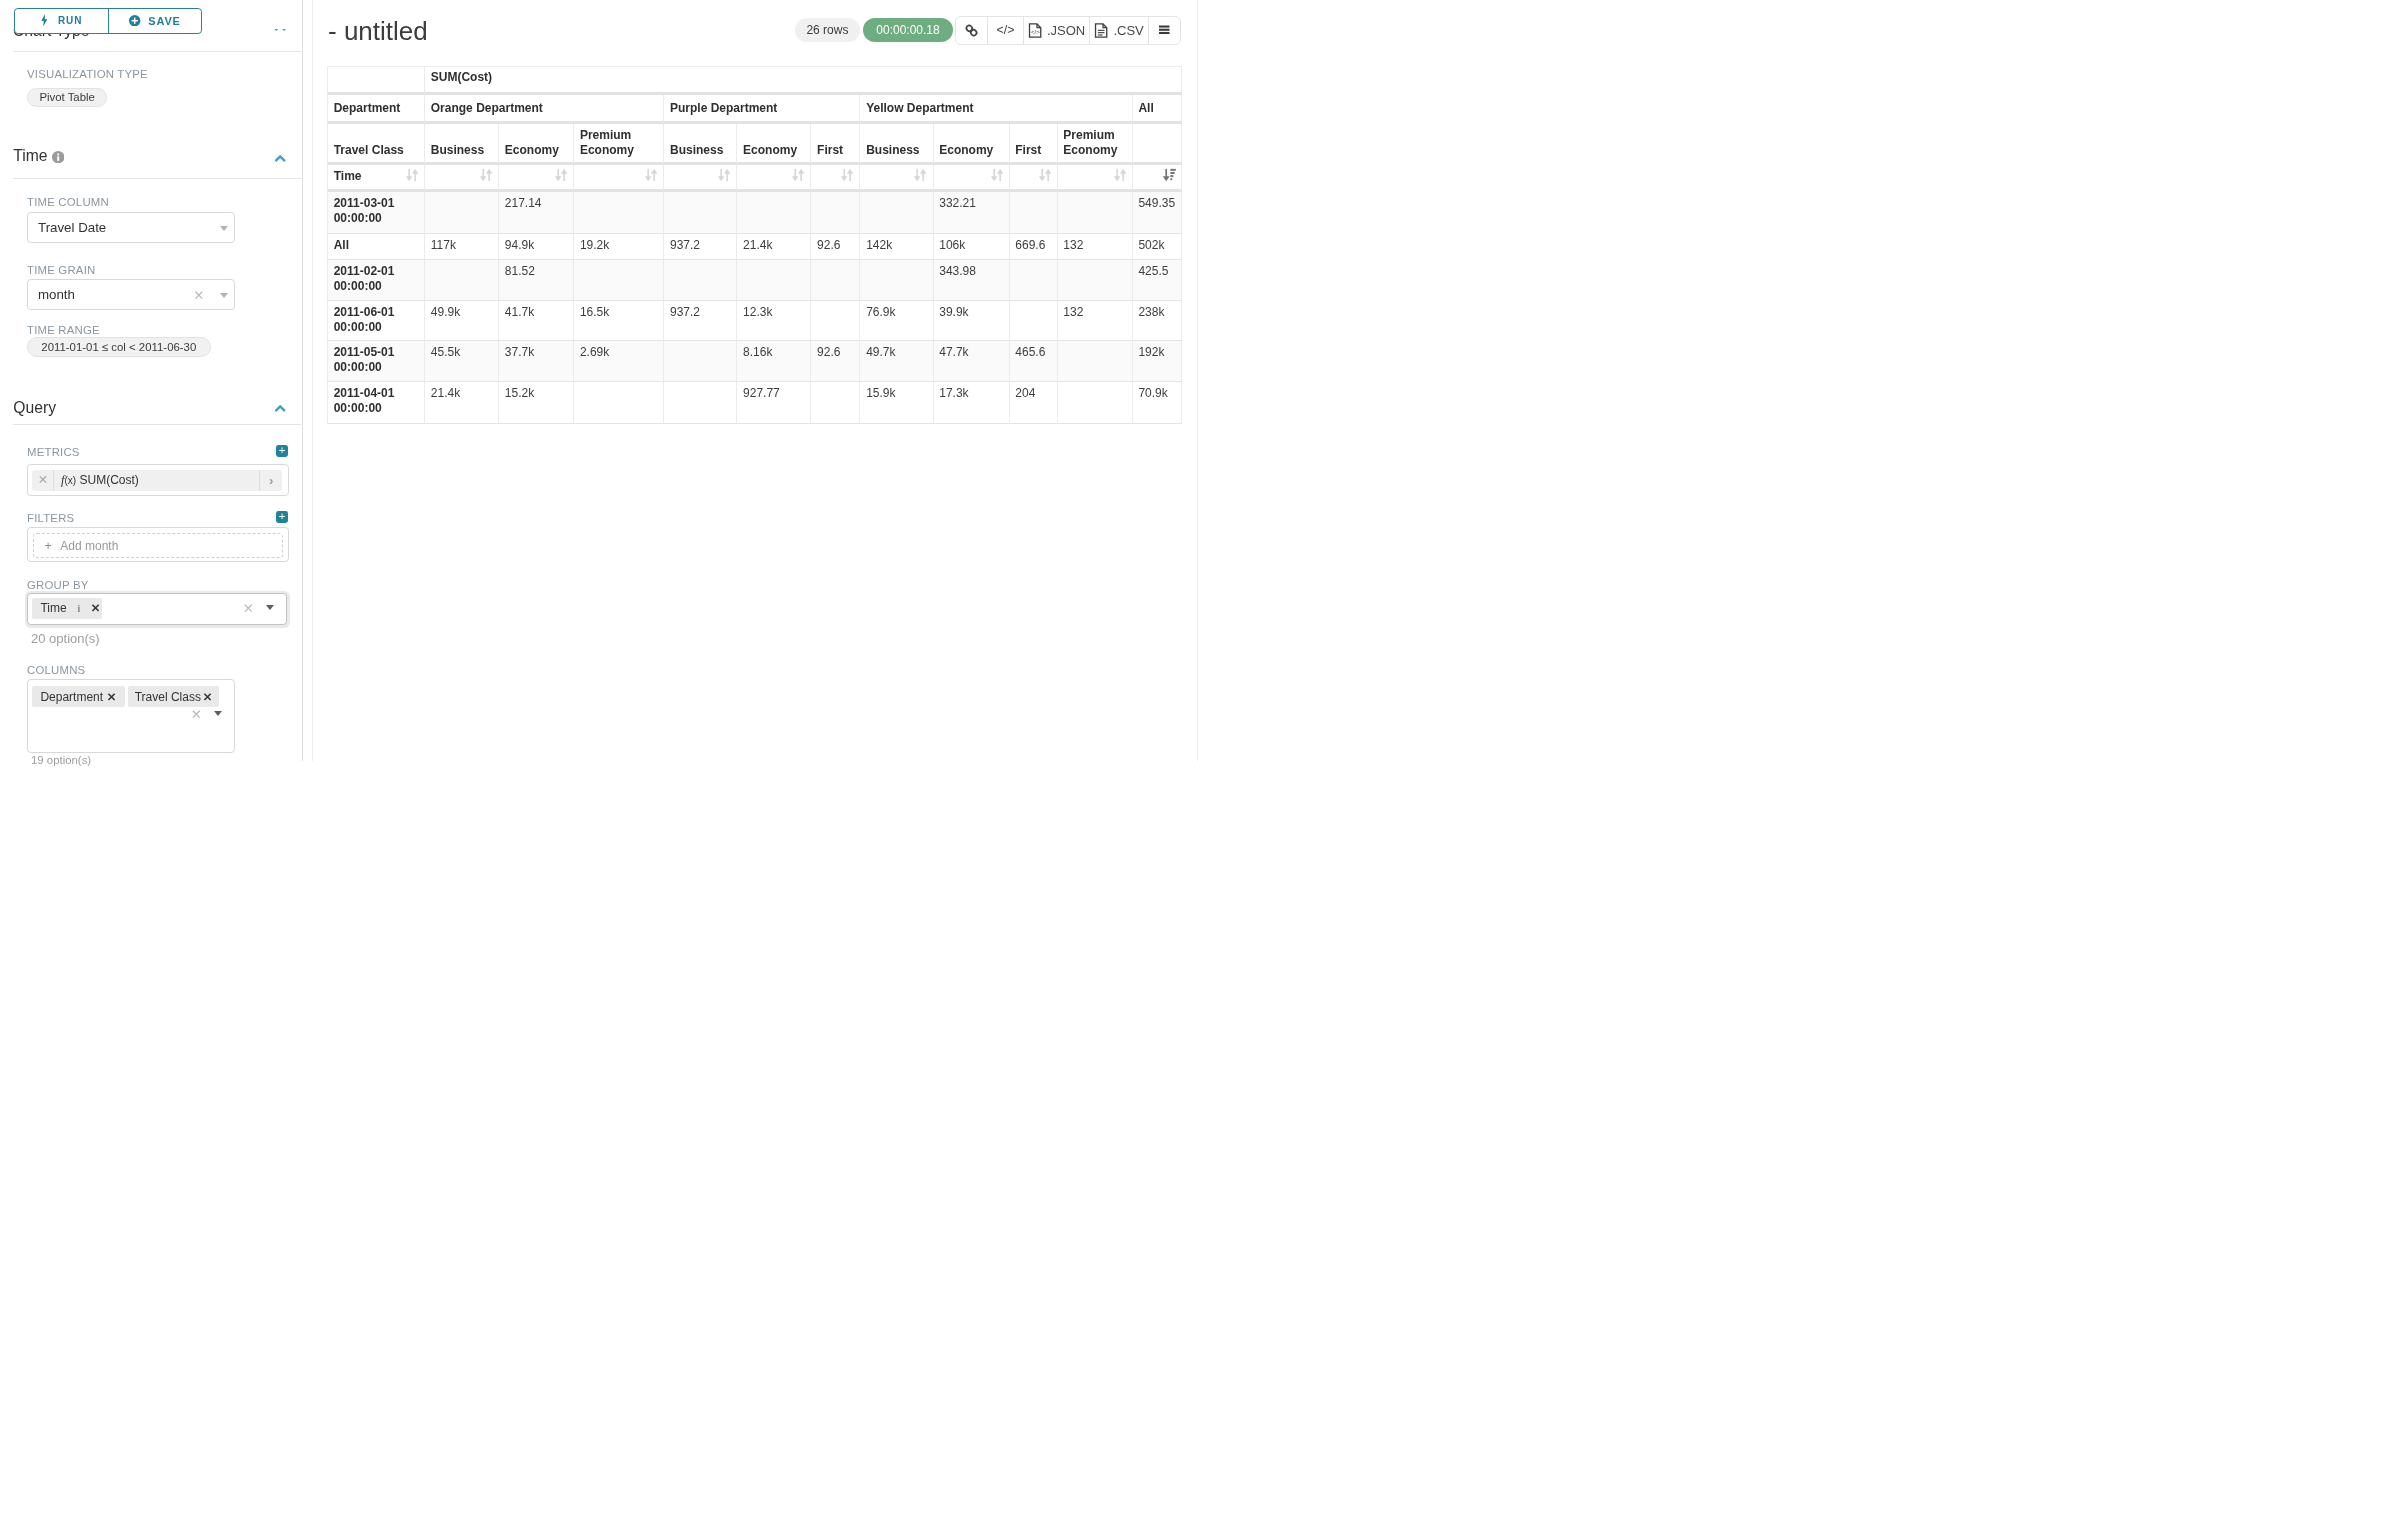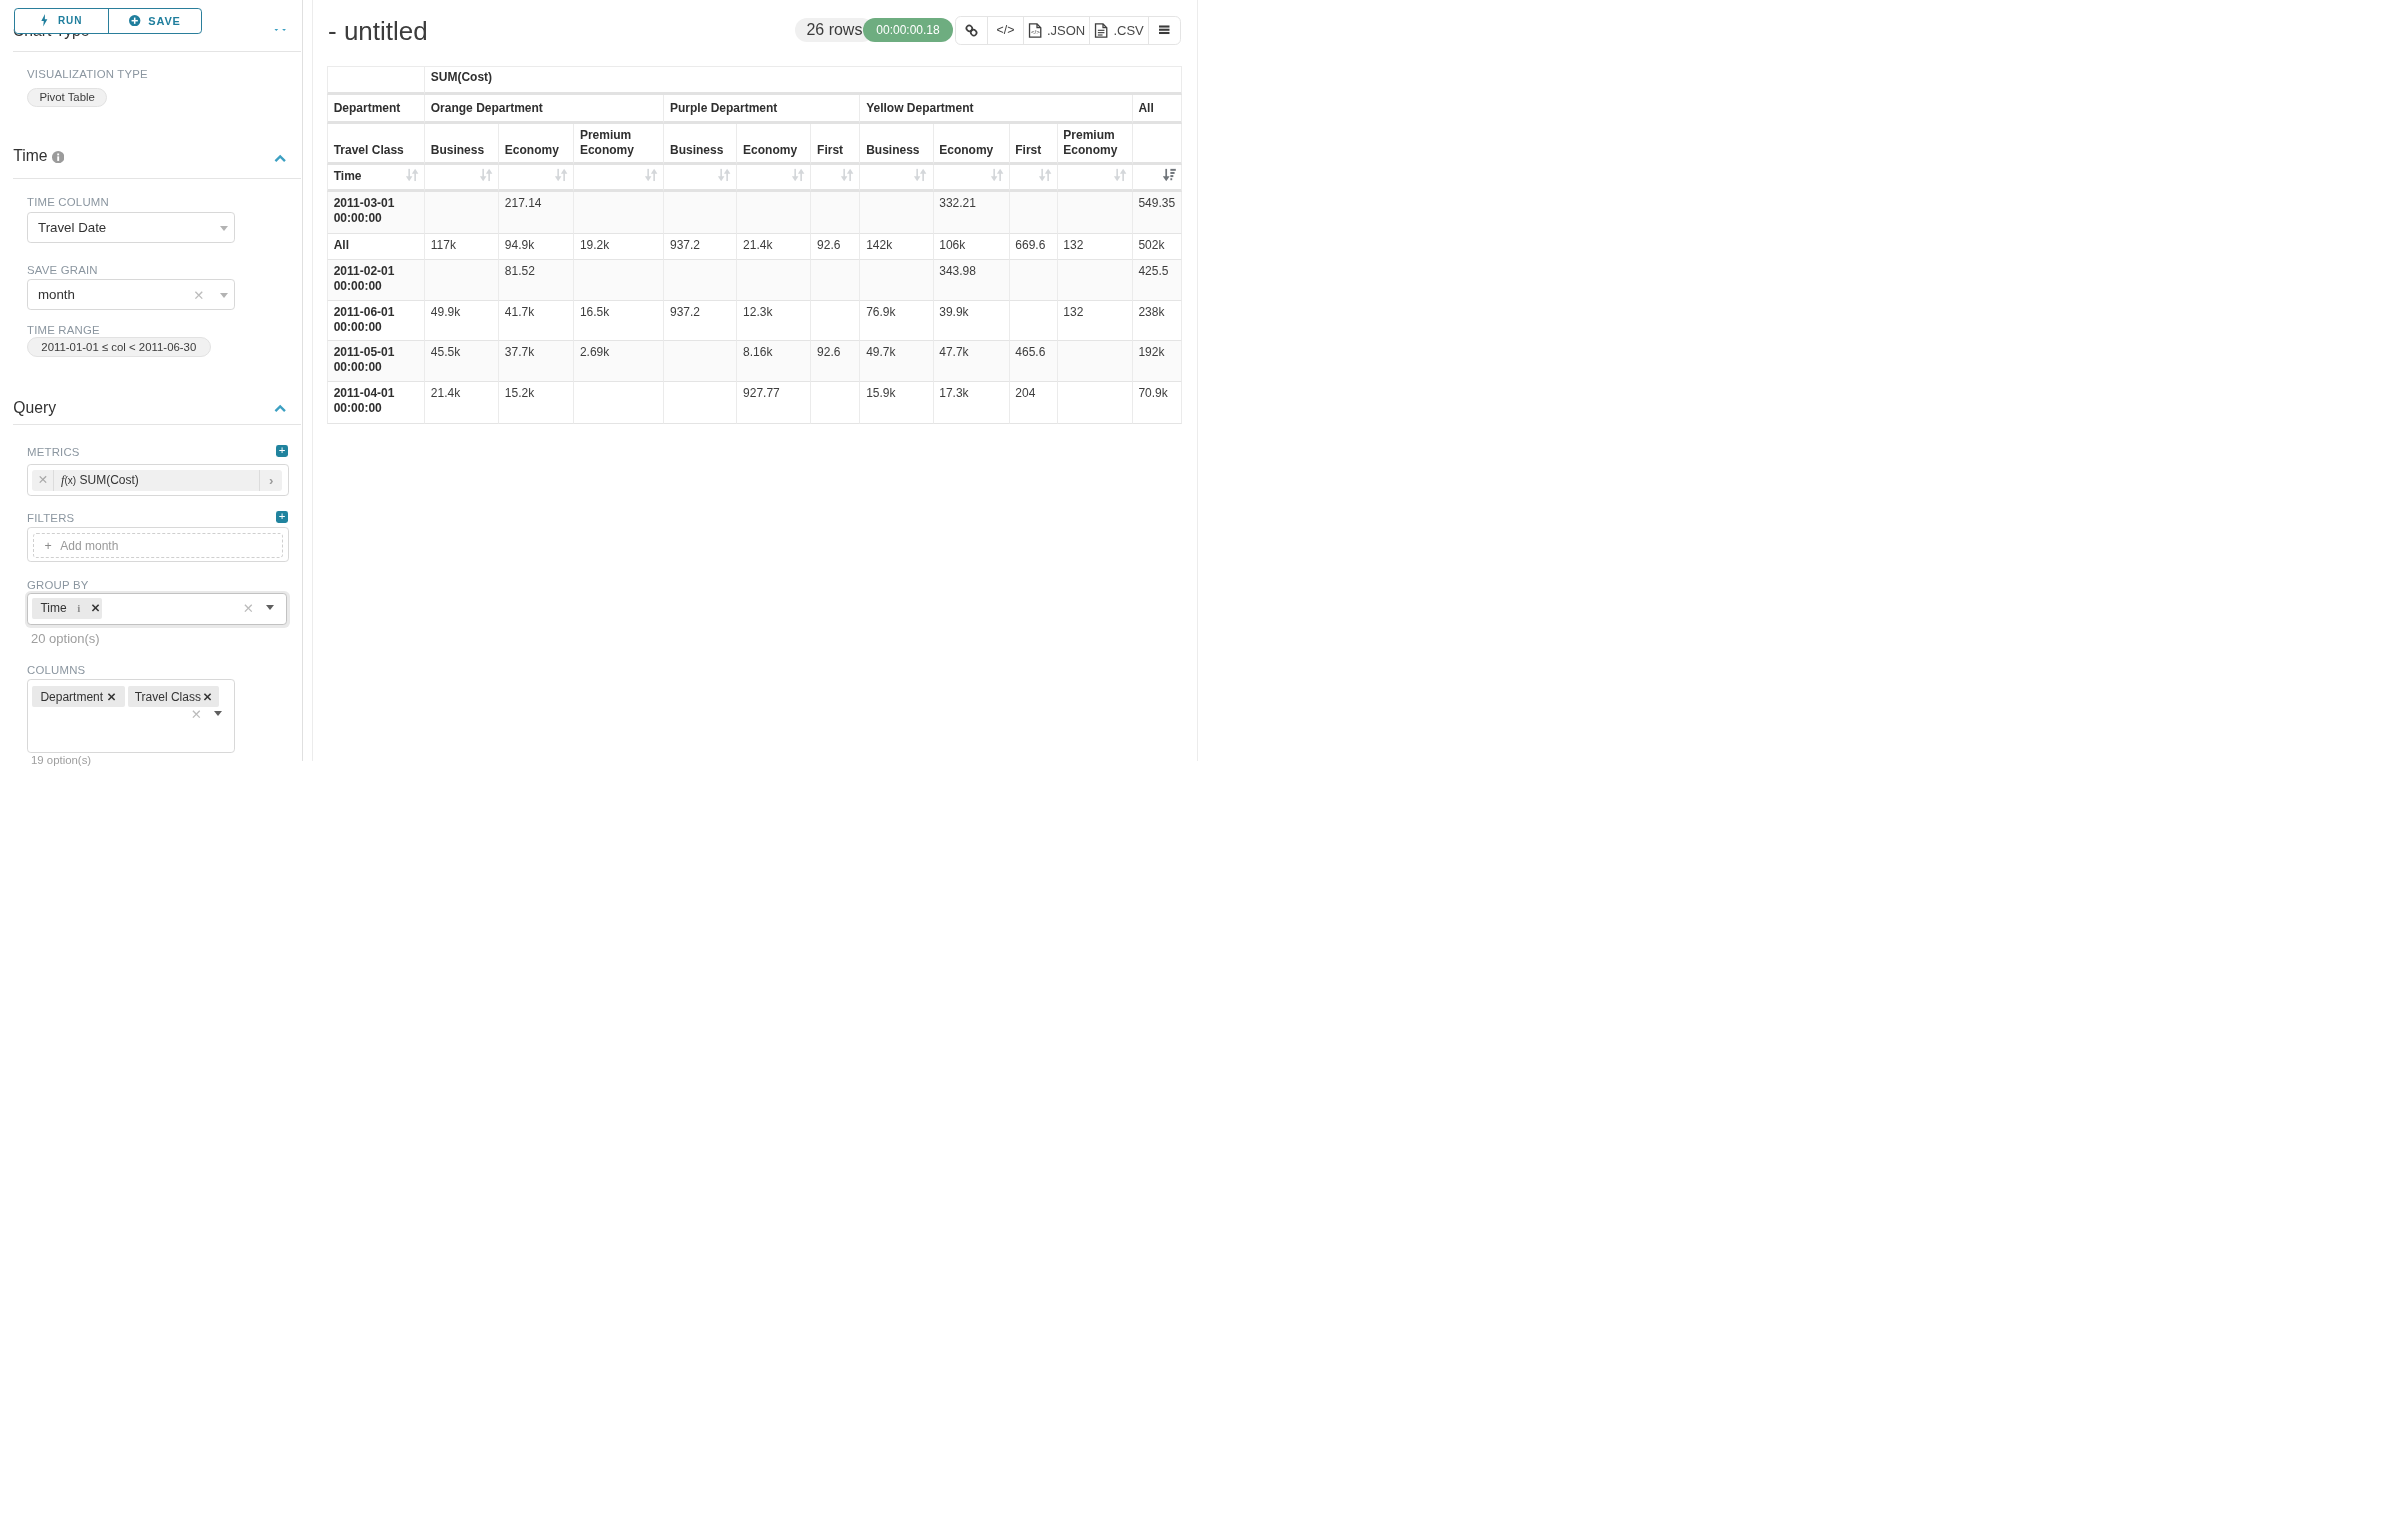--- a/index.html
+++ b/index.html
@@ -74,21 +74,21 @@
     </svg>
   <svg class="abs" style="left:274px; top:153px;" width="12.4" height="10.5" viewBox="0 0 13 11">
       <path d="M1.5 8.5 L6.5 3.5 L11.5 8.5" fill="none" stroke="#3da0c2" stroke-width="2.5"></path>
     </svg>
   <div class="abs" style="left:13px; top:178px; width:288px; height:1px; background:#e4e4e4;"></div>
   <div class="abs seclabel" style="left:27px; top:196px;">TIME COLUMN</div>
   <div class="selectbox" style="top:212px; height:31px;">
     <div style="position:absolute; left:10px; top:6.7px; font-size:13.3px; color:#333;">Travel Date</div>
     <div class="caret" style="right:5.7px; top:13px; border-top-color:#b3b3b3;"></div>
   </div>
-  <div class="abs seclabel" style="left:27px; top:264px;">SAVE GRAIN</div>
+  <div class="abs seclabel" style="left:27px; top:264px;">TIME GRAIN</div>
   <div class="selectbox" style="top:279px; height:31px;">
     <div style="position:absolute; left:10px; top:6.7px; font-size:13.3px; color:#333;">month</div>
     <div class="clearx" style="right:29.5px; top:8.6px;">✕</div>
     <div class="caret" style="right:5.7px; top:13px; border-top-color:#b3b3b3;"></div>
   </div>
   <div class="abs seclabel" style="left:27px; top:324px;">TIME RANGE</div>
   <div class="pill" style="left:27px; top:337px; height:20.4px; padding:0 13.3px;">2011-01-01 ≤ col &lt; 2011-06-30</div>
 
   <div class="abs sechead" style="left:13.3px; top:399px;">Query</div>
   <svg class="abs" style="left:274px; top:403px;" width="12.4" height="10.5" viewBox="0 0 13 11">
@@ -131,21 +131,21 @@
     <div class="clearx" style="right:32px; top:27.6px;">✕</div>
     <div class="caret" style="right:12.4px; top:31px; border-top-color:#5f5f5f;"></div>
   </div>
   <div class="abs" style="left:31px; top:754px; font-size:11.4px; color:#9e9e9e;">19 option(s)</div>
 </div>
 <div id="main">
   <div class="cardline" style="left:8px;"></div>
   <div class="cardline" style="left:893px;"></div>
   <div class="abs" style="left:24px; top:15.7px; font-size:26px; color:#3c3c3c;">- untitled</div>
 
-  <div class="pill" style="left:491px; top:18px; height:24px; padding:0 11.4px; background:#f0f0f0; border:none; border-radius:12.4px; font-size:16px;">26 rows</div>
+  <div class="pill" style="left:491px; top:18px; height:24px; padding:0 11.4px; background:#f0f0f0; border:none; border-radius:12.4px; font-size:12px;">26 rows</div>
   <div class="pill" style="left:559px; top:18px; height:24px; padding:0 13.3px; background:#6ead80; border:none; border-radius:12.4px; font-size:12px; color:#fff;">00:00:00.18</div>
 
   <div class="tbgroup" style="left:651px; top:15.5px; height:29px;">
     <div class="tbseg" style="width:32px;">
       <svg width="15" height="15" viewBox="0 0 16 16">
           <g transform="rotate(-45 8 8)" fill="none" stroke="#3f3f3f" stroke-width="1.8">
             <rect x="5.1" y="1.6" width="5.8" height="6.2" rx="2.9"></rect>
             <rect x="5.1" y="8.2" width="5.8" height="6.2" rx="2.9"></rect>
           </g>
         </svg>

